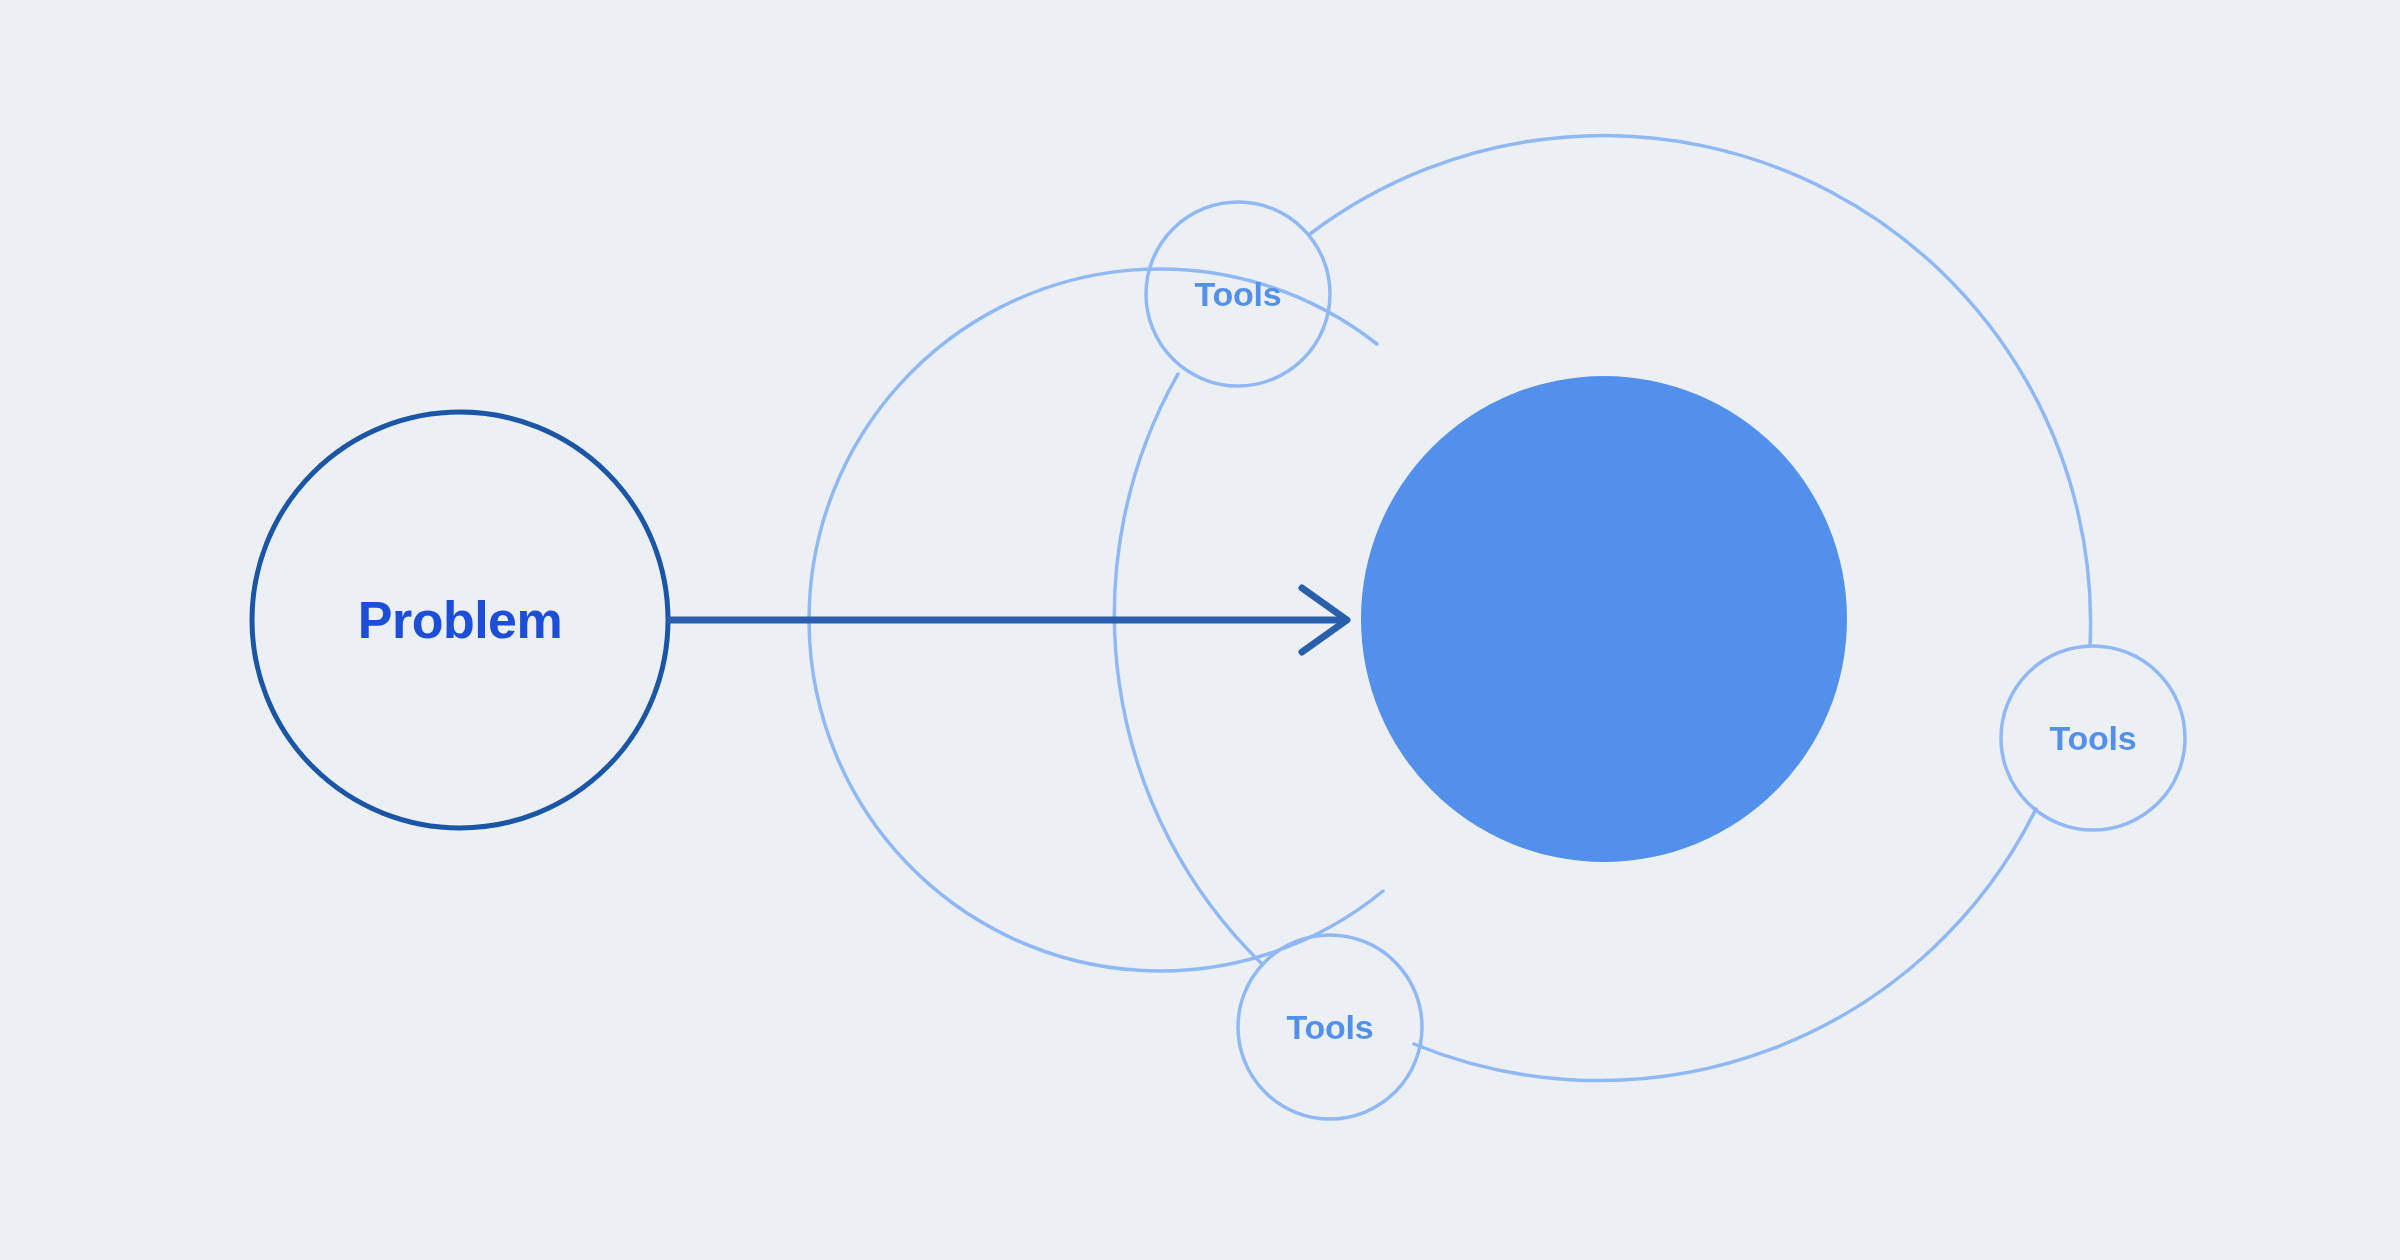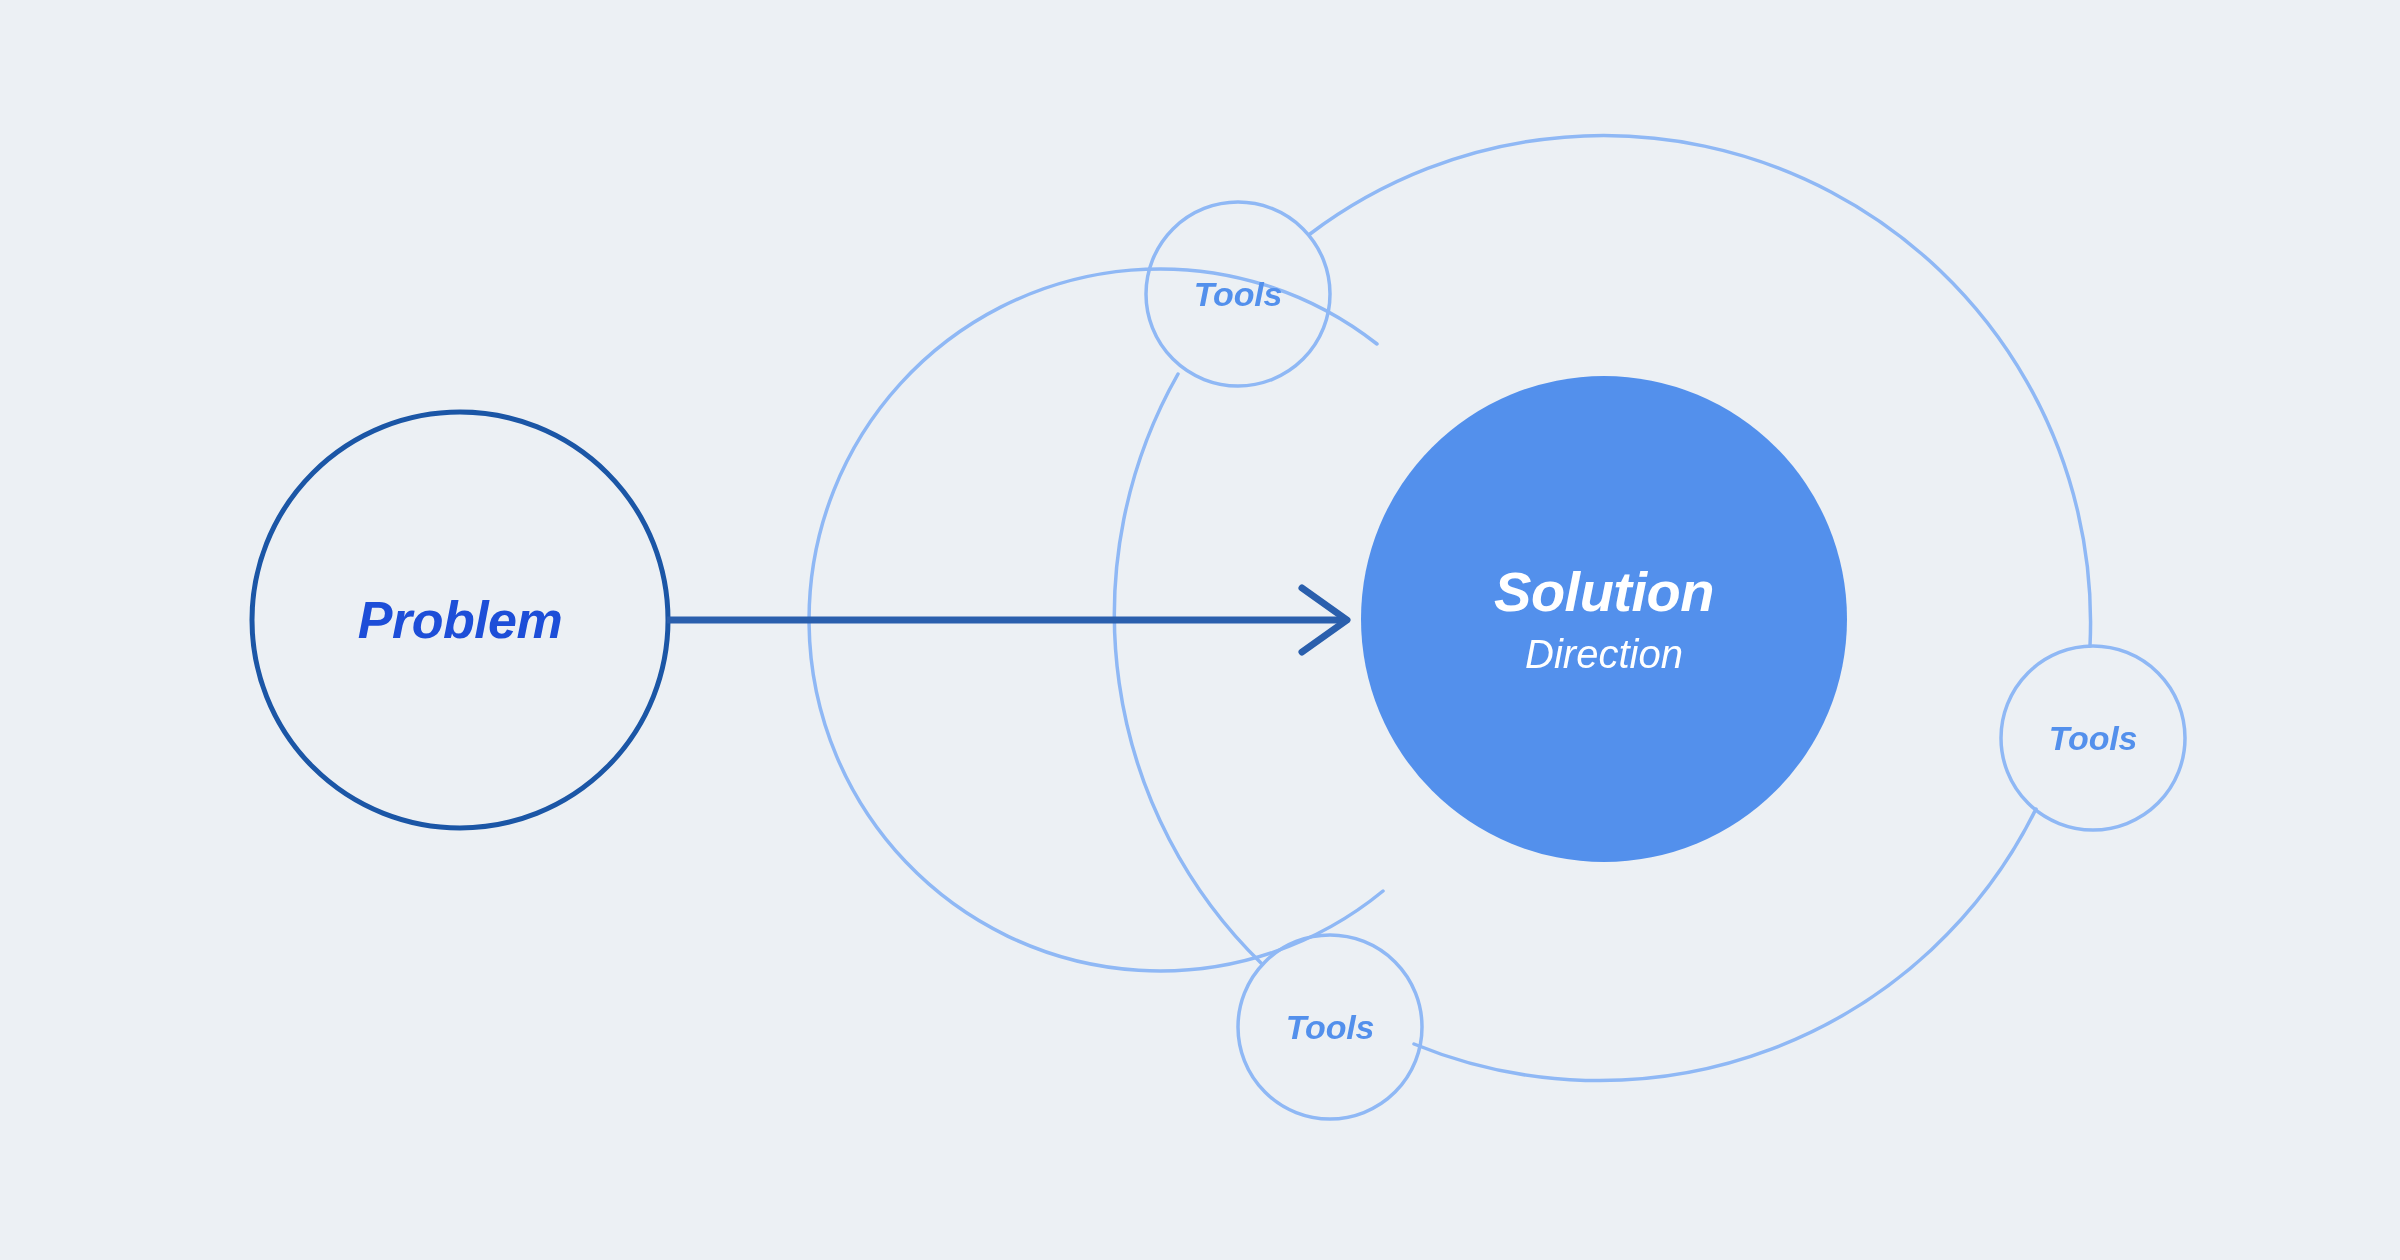--- a/index.html
+++ b/index.html
@@ -26,21 +26,20 @@
     width: 2400px;
     height: 1260px;
     display: block;
   }
   .node-label {
     position: absolute;
     text-align: center;
     white-space: nowrap;
     pointer-events: none;
     user-select: none;
-    font-style: italic;
   }
   .problem-label {
     font-size: 52px;
     font-weight: bold;
     color: #1d4ed8;
     letter-spacing: -0.5px;
   }
   .solution-title {
     font-size: 56px;
     font-weight: bold;
@@ -100,24 +99,20 @@
     <circle cx="460" cy="620" r="208" fill="none" stroke="#1B56A6" stroke-width="5"></circle>
 
     <g>
       <line x1="667" y1="620" x2="1344" y2="620" stroke="#2A5FAD" stroke-width="7" stroke-linecap="butt"></line>
       <path d="M 1302 588 L 1347 620 L 1302 652" fill="none" stroke="#2A5FAD" stroke-width="7" stroke-linecap="round" stroke-linejoin="round"></path>
     </g>
   </svg>
 
   <div class="node-label centered problem-label" style="left:460px; top:620px;">Problem</div>
 
-  <div class="node-label centered stack" style="left:1604px; top:619px;">
-    <div class="solution-title">Solution</div>
-    <div class="solution-subtitle">Direction</div>
-  </div>
 
   <div class="node-label centered tools-label" style="left:1238px; top:294px;">Tools</div>
 
   <div class="node-label centered tools-label" style="left:2093px; top:738px;">Tools</div>
 
   <div class="node-label centered tools-label" style="left:1330px; top:1027px;">Tools</div>
 
 </div>
 
 </body></html>

